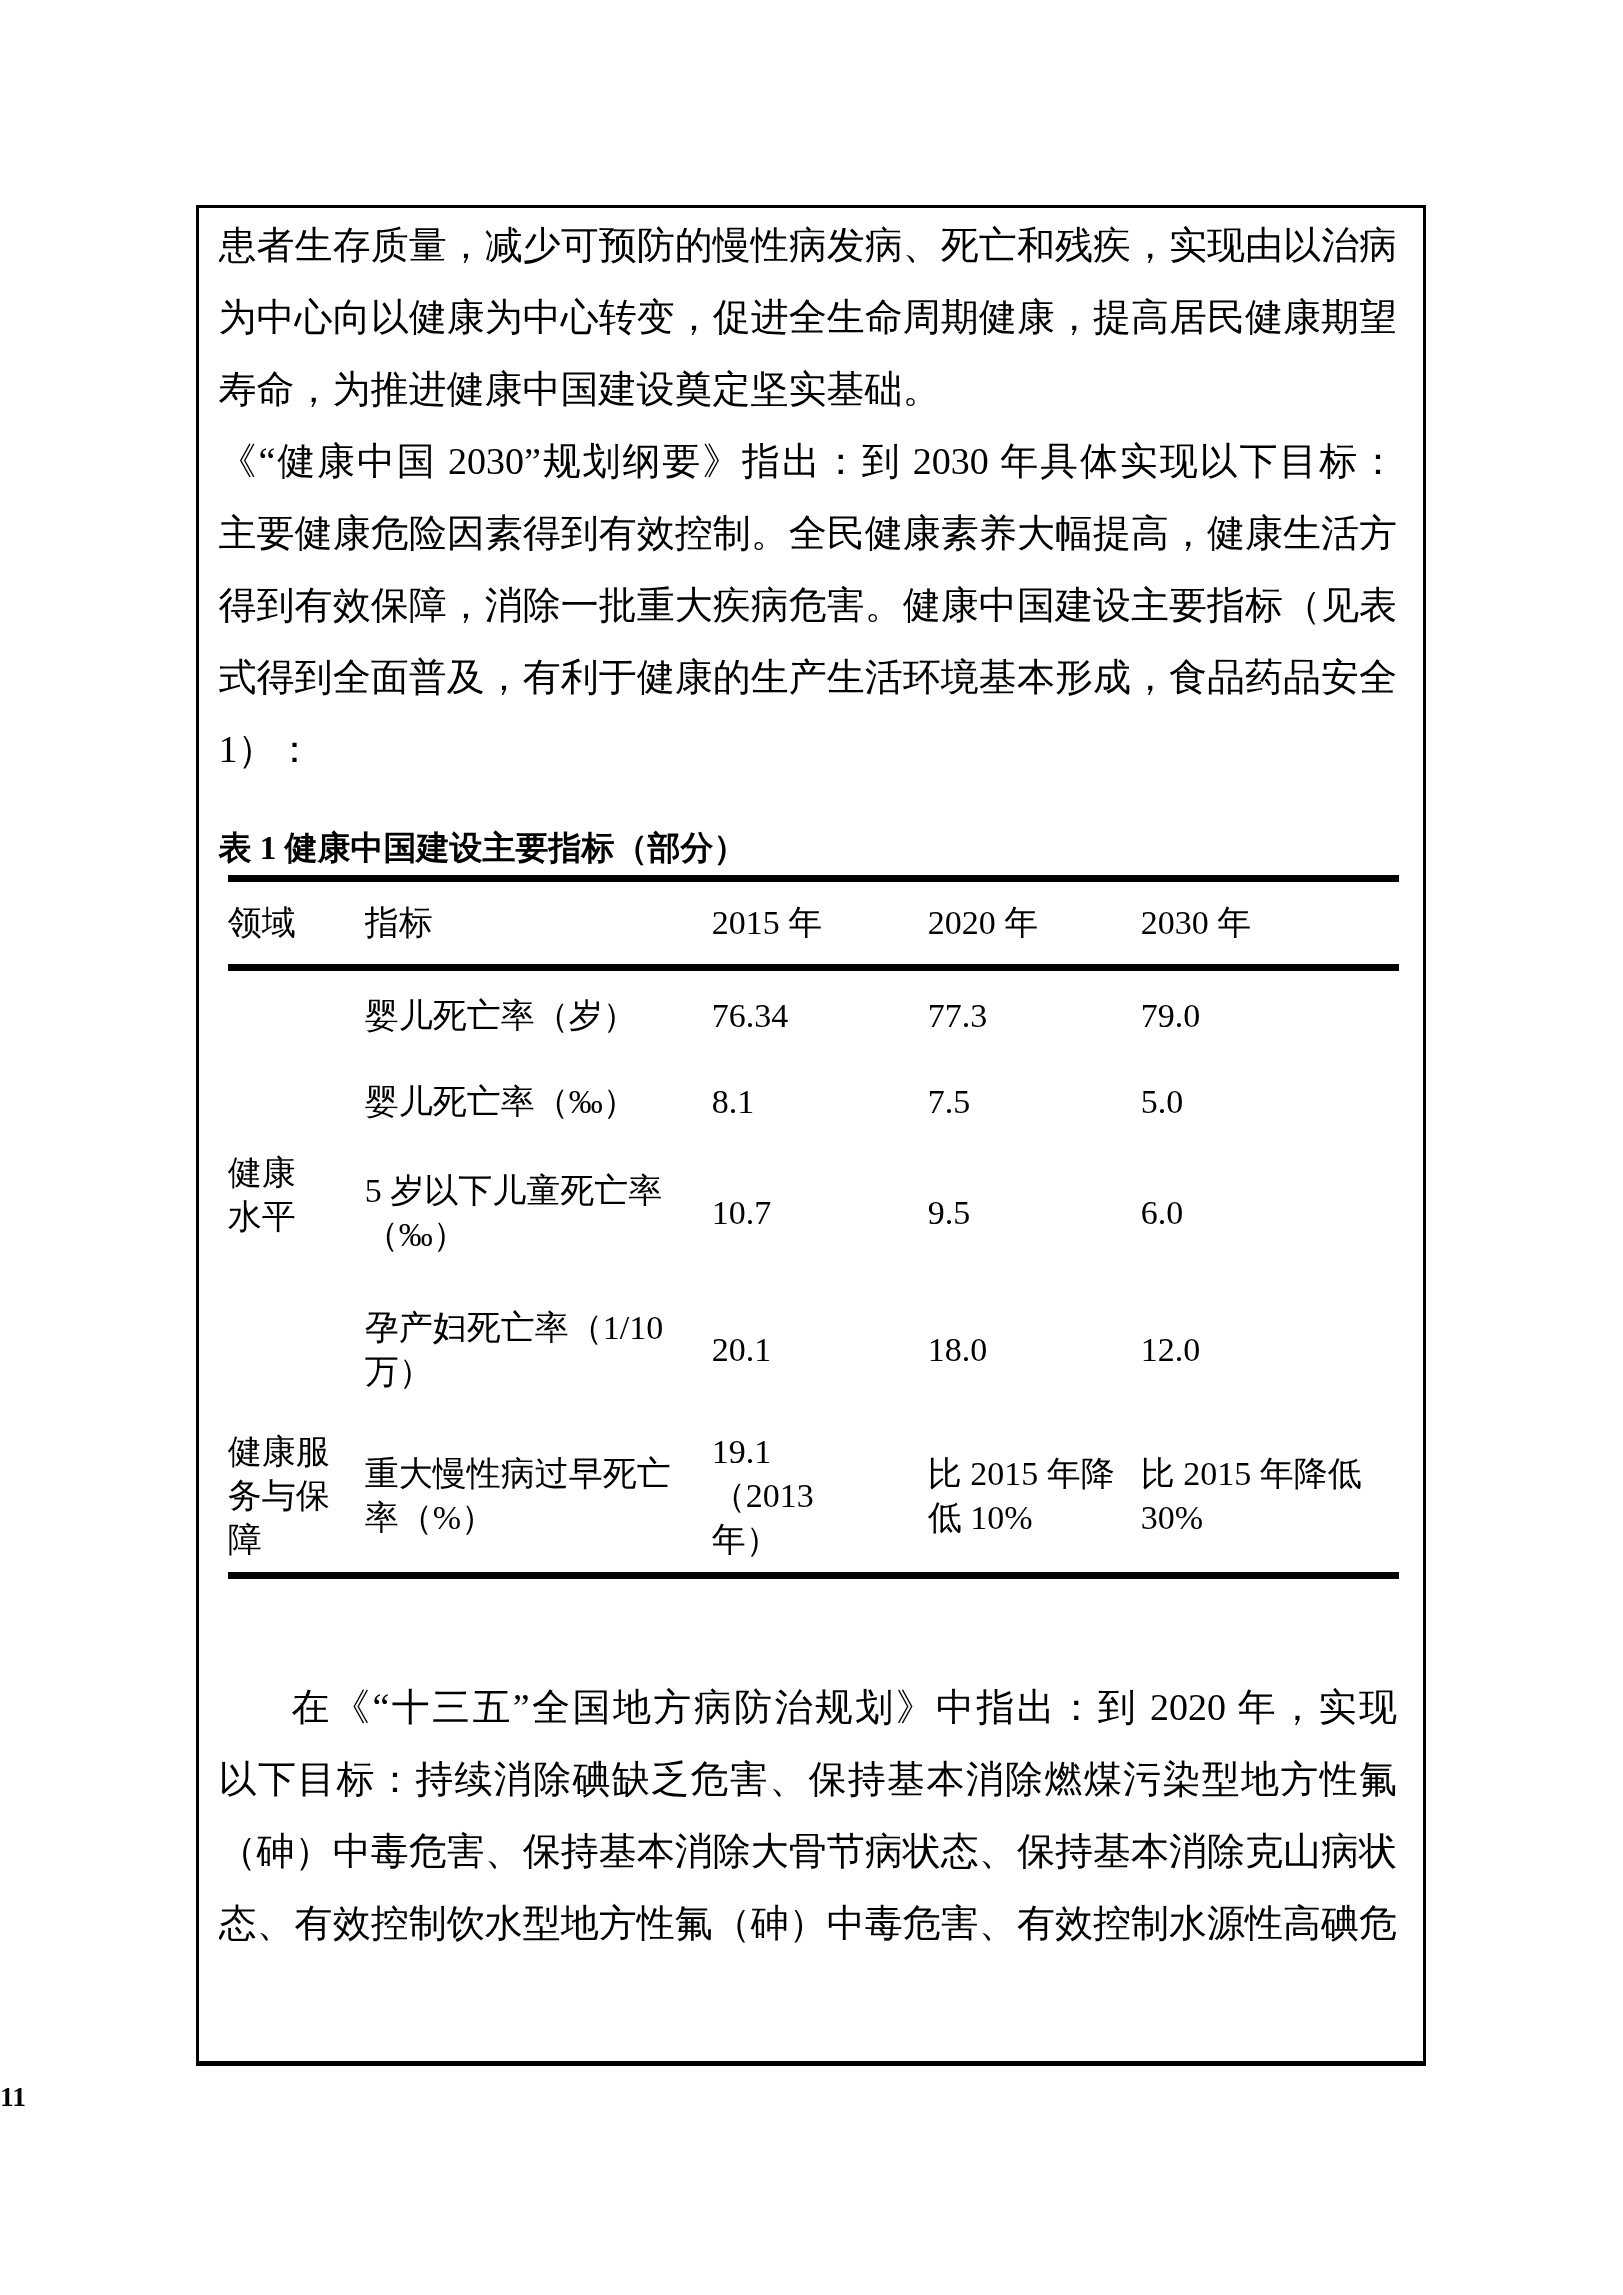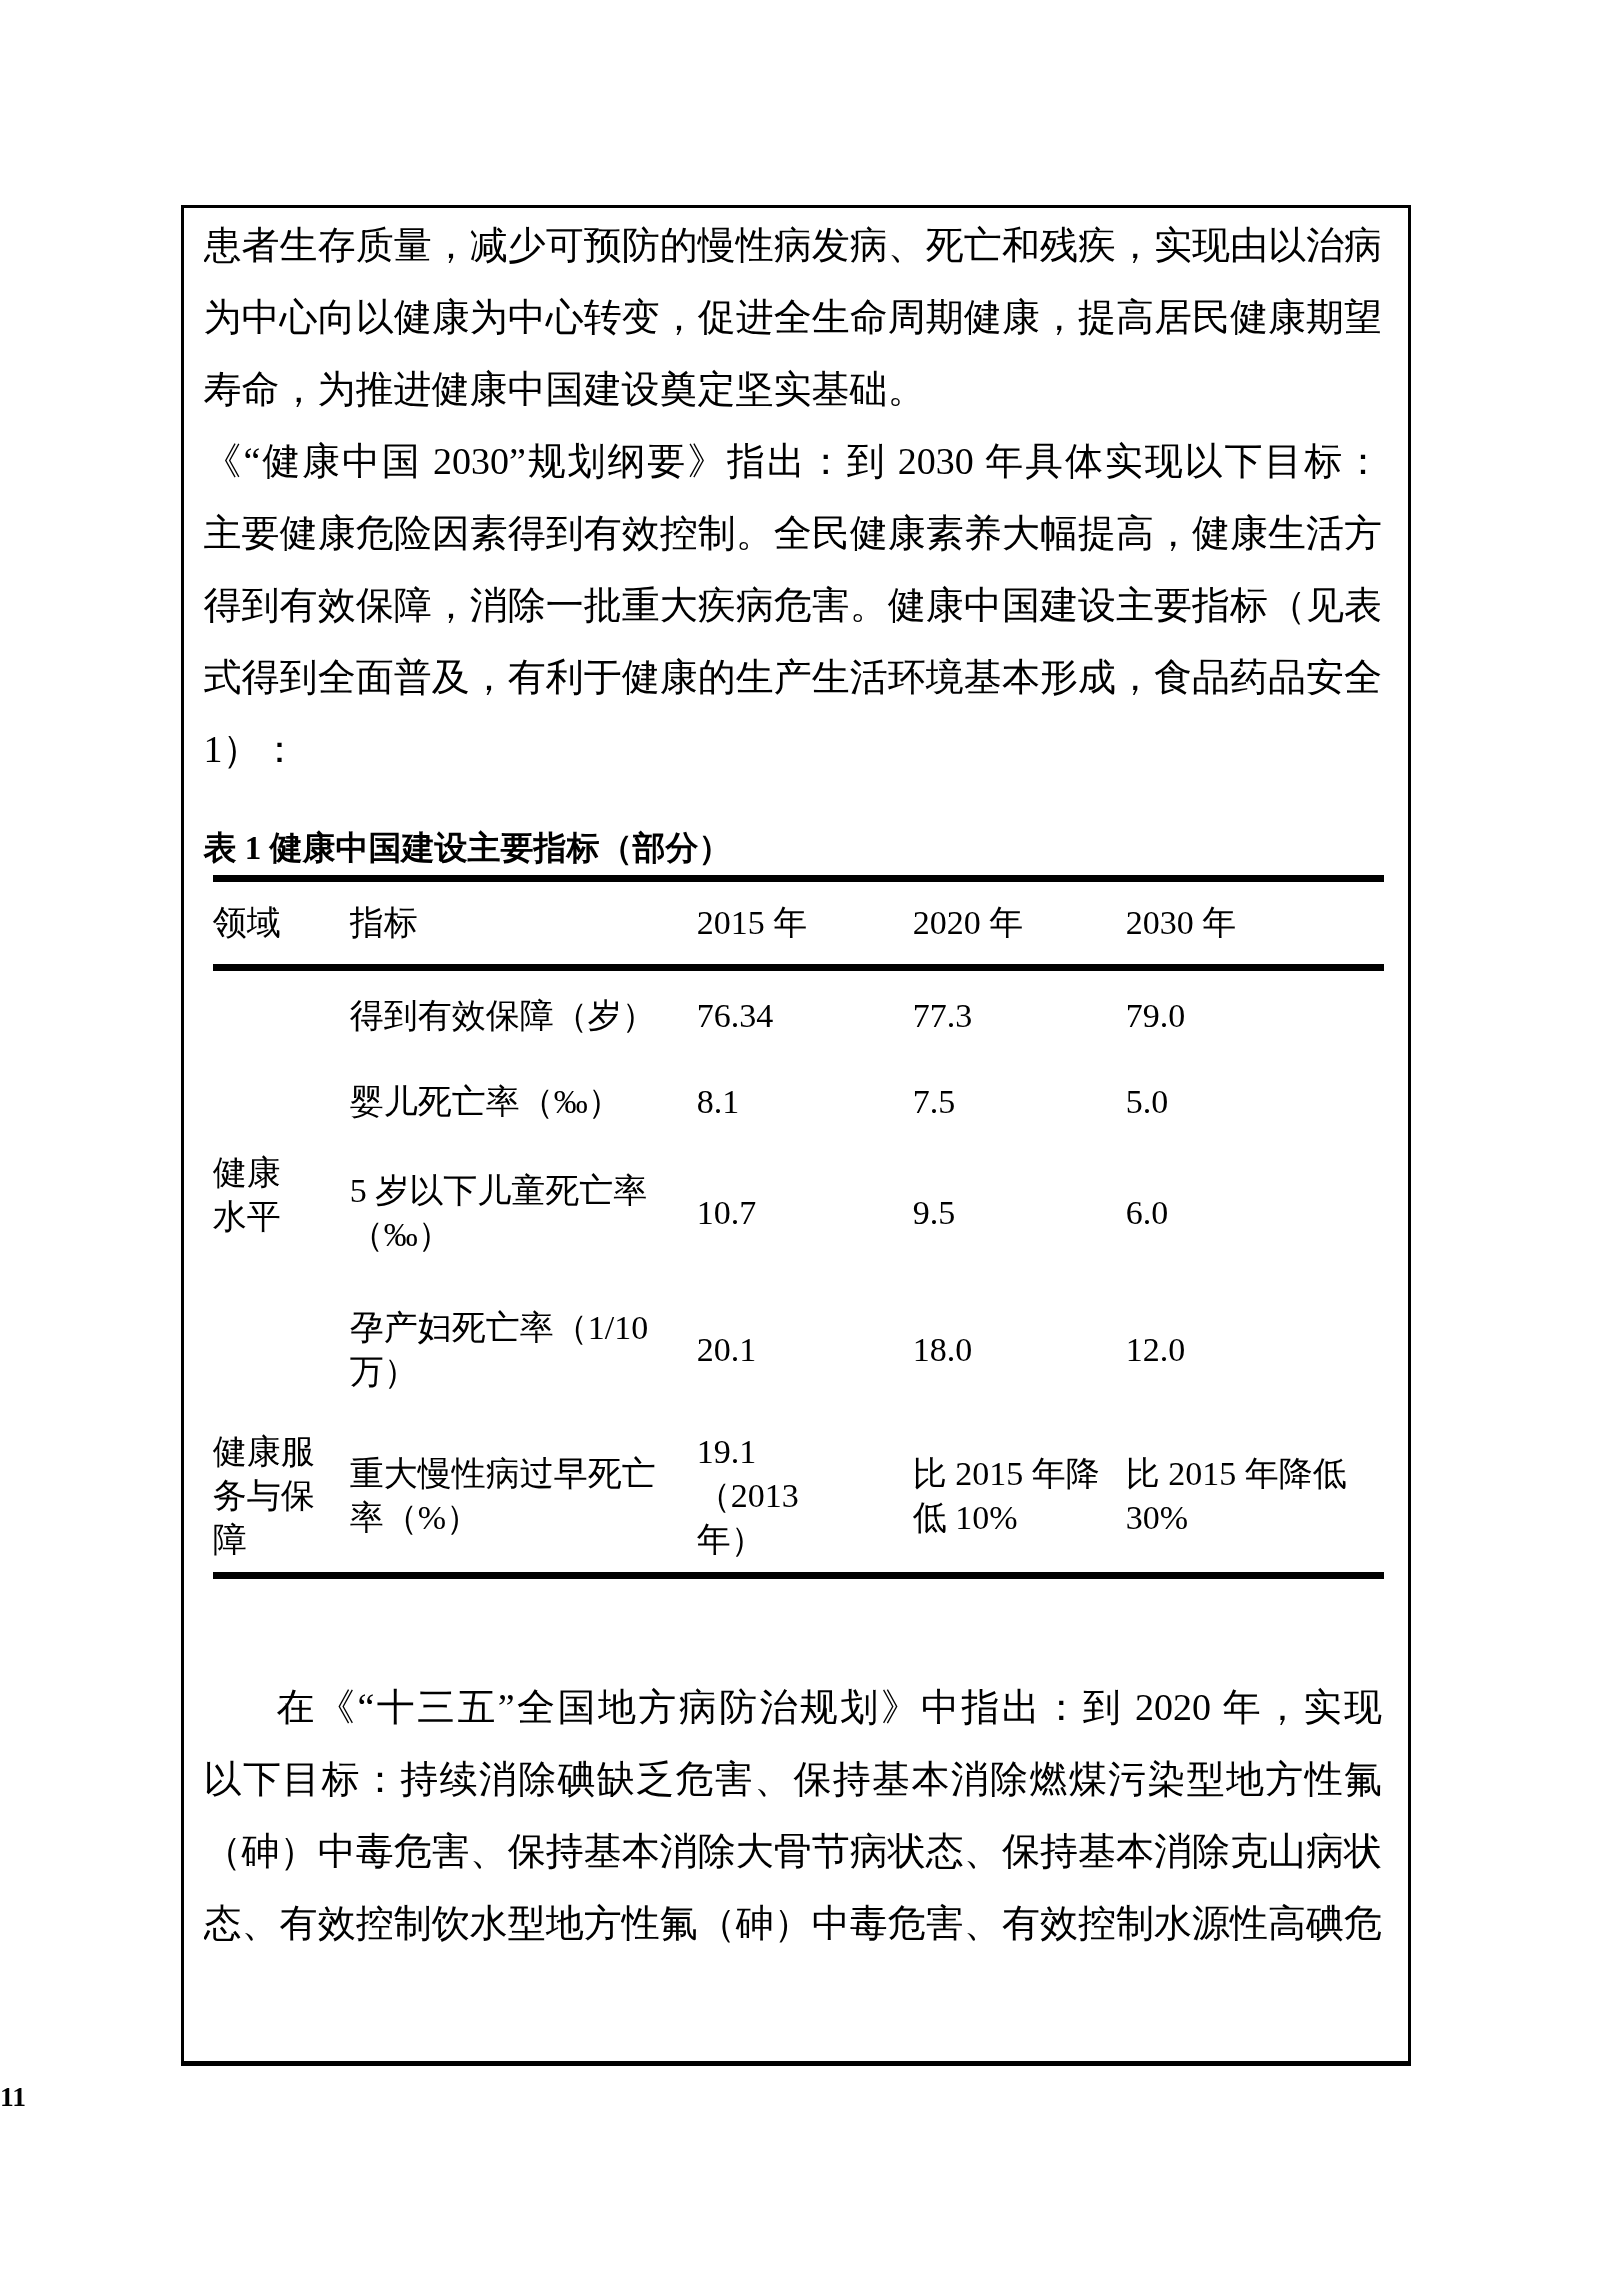--- a/index.html
+++ b/index.html
@@ -9,21 +9,21 @@
   }
   body {
     width: 1623px;
     height: 2295px;
     position: relative;
     font-family: "Liberation Serif", "DejaVu Serif", serif;
     color: #000000;
   }
   .frame {
     position: absolute;
-    left: 181px;
+    left: 196px;
     top: 205px;
     width: 1230px;
     height: 1861px;
     border: 3.9px solid #000000;
     border-bottom-width: 5.2px;
     box-sizing: border-box;
     padding: 1.3px 26px 0 19.6px;
     overflow: hidden;
   }
   .para { margin: 0; }
@@ -124,21 +124,21 @@
         <th>指标</th>
         <th>2015 年</th>
         <th>2020 年</th>
         <th>2030 年</th>
       </tr>
     </thead>
     <tbody>
       <tr class="r1">
         <td rowspan="4">健康
 水平</td>
-        <td>得到有效保障（岁）</td>
+        <td>婴儿死亡率（岁）</td>
         <td>76.34</td>
         <td>77.3</td>
         <td>79.0</td>
       </tr>
       <tr class="r2">
         <td>婴儿死亡率（‰）</td>
         <td>8.1</td>
         <td>7.5</td>
         <td>5.0</td>
       </tr>

